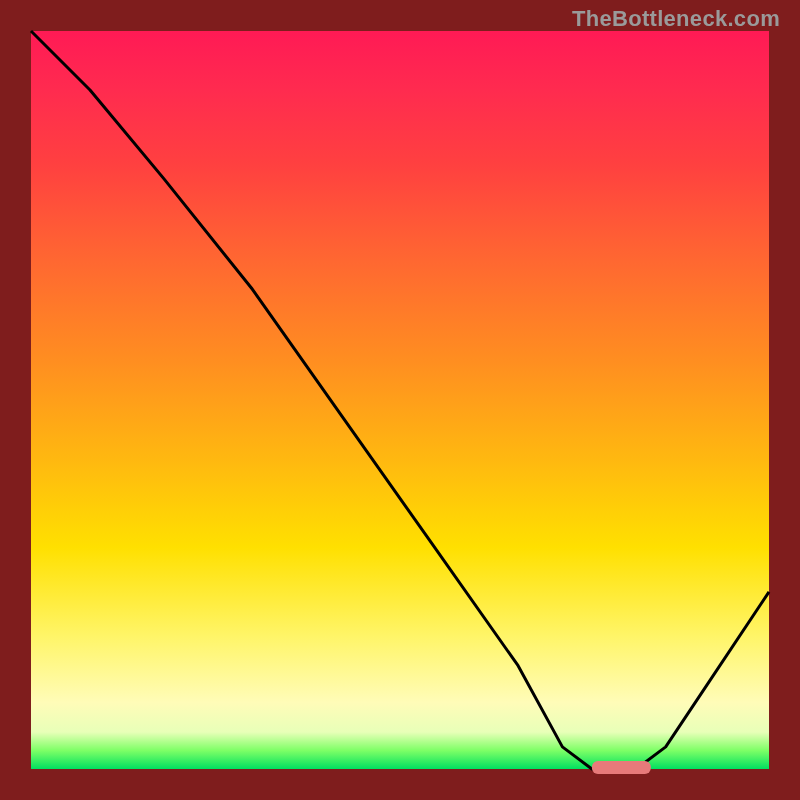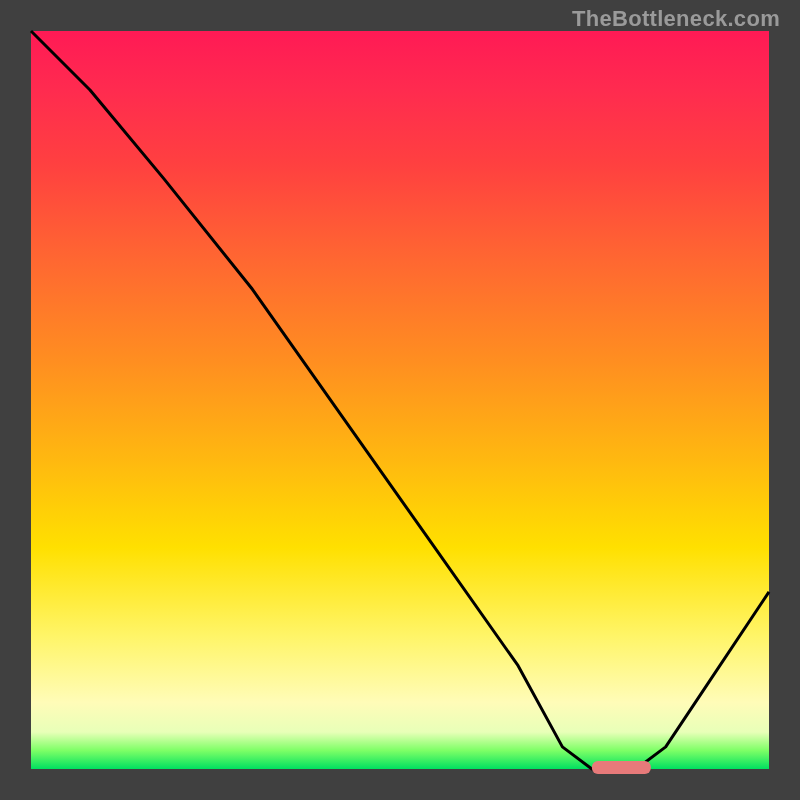--- a/index.html
+++ b/index.html
@@ -8,21 +8,21 @@
     width: 800px;
     height: 800px;
     background: #000;
     overflow: hidden;
     font-family: Arial, Helvetica, sans-serif;
   }
   .frame {
     position: relative;
     width: 800px;
     height: 800px;
-    background: #404040;
+    background: #7f1d1d;
   }
   .plot-area {
     position: absolute;
     left: 31px;
     top: 31px;
     width: 738px;
     height: 738px;
     
     background: linear-gradient(
       to bottom,

